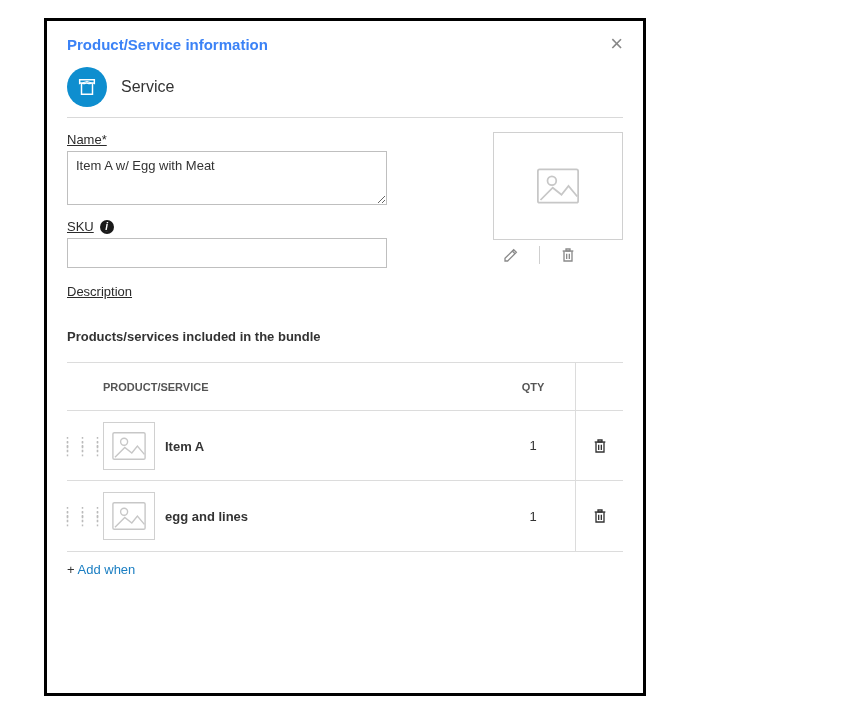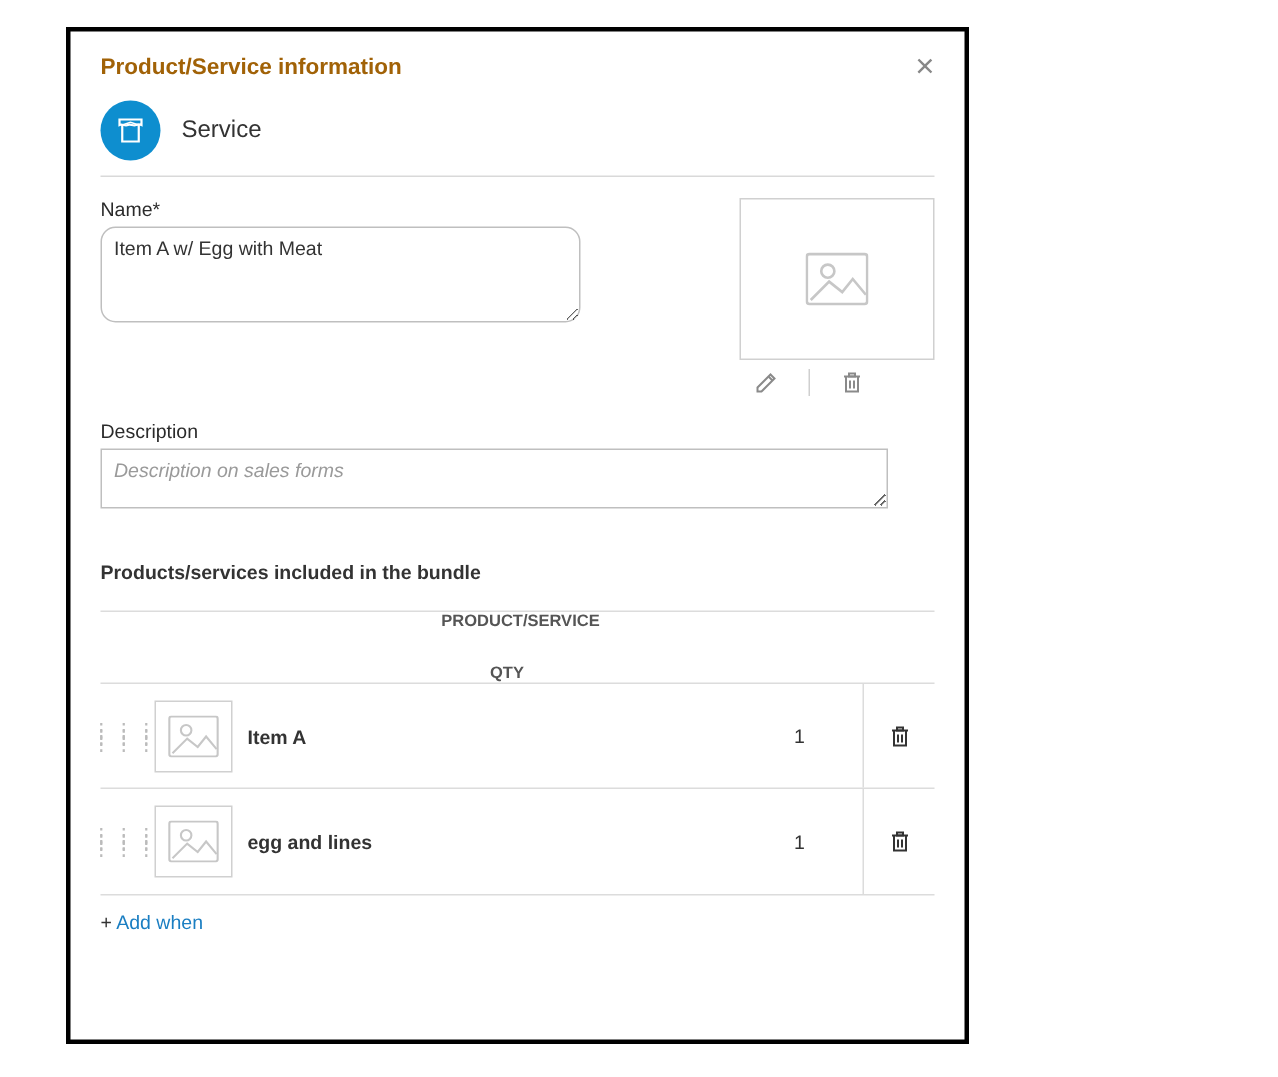--- a/index.html
+++ b/index.html
@@ -27,21 +27,21 @@
     padding: 12px 20px 14px 20px;
   }
   .header-row {
     display: flex;
     justify-content: space-between;
     align-items: center;
   }
   .dialog-title {
     font-size: 15px;
     font-weight: 700;
-    color: #a16207;
+    color: #3b82f6;
   }
   .close-x {
     font-size: 22px;
     color: #888;
     line-height: 1;
     cursor: pointer;
   }
   .type-row {
     display: flex;
     align-items: center;
@@ -73,34 +73,34 @@
     align-items: flex-start;
   }
   .left-col { flex: 1; }
   .field-label {
     font-size: 13px;
     color: #2b2b2b;
     margin-bottom: 4px;
     display: flex;
     align-items: center;
     gap: 6px;
+    text-decoration: underline;
   }
   textarea.name-field, input.sku-input, textarea.desc-field {
     width: 320px;
     font-family: inherit;
     font-size: 13px;
     border: 1px solid #bfbfbf;
     padding: 6px 8px;
     color: #333;
     background: #fff;
   }
   textarea.name-field {
-    height: 64px;
+    height: 54px;
     resize: both;
-    border-radius: 10px;
   }
   input.sku-input {
     height: 30px;
   }
   .sku-block { margin-top: 10px; }
   .info-dot {
     display: inline-flex;
     align-items: center;
     justify-content: center;
     width: 14px;
@@ -208,21 +208,20 @@
   .bt-head, .bt-row {
     display: flex;
     align-items: center;
   }
   .bt-head {
     height: 48px;
     border-bottom: 1px solid #dcdcdc;
     font-size: 11px;
     font-weight: 700;
     color: #555;
-    flex-direction: column;
   }
   .col-drag { width: 32px; display:flex; align-items:center; justify-content:center; }
   .col-prod { flex: 1; padding-left: 4px; }
   .col-qty  { width: 70px; text-align: center; padding-right: 14px; }
   .col-del  { width: 48px; border-left: 1px solid #dcdcdc; display:flex; align-items:center; justify-content:center; align-self: stretch;}
   .bt-row {
     height: 70px;
     border-bottom: 1px solid #dcdcdc;
     font-size: 13px;
   }
@@ -293,20 +292,27 @@
       <div class="type-label">Service</div>
     </div>
 
     <hr class="divider">
 
     <div class="top-grid">
       <div class="left-col">
         <div class="field-label">Name*</div>
         <textarea class="name-field" style="">Item A w/ Egg with Meat</textarea>
 
+        <div class="sku-block">
+          <div class="field-label">
+            <span>SKU</span>
+            <span class="info-dot">i</span>
+          </div>
+          <input class="sku-input" type="text" value="" style="">
+        </div>
       </div>
 
       <div class="right-col">
         <div class="img-drop">
           <svg width="42" height="36" viewBox="0 0 48 40">
             <rect x="1" y="1" width="46" height="38" rx="2" fill="none" stroke="#c7c7c7" stroke-width="2"></rect>
             <circle cx="17" cy="14" r="5" fill="none" stroke="#c7c7c7" stroke-width="2"></circle>
             <path d="M4 36 L18 22 L28 30 L36 20 L46 32" fill="none" stroke="#c7c7c7" stroke-width="2"></path>
           </svg>
         </div>
@@ -325,21 +331,20 @@
               <path d="M6 6 L6 21 L18 21 L18 6"></path>
               <path d="M10 10 L10 18 M14 10 L14 18"></path>
             </svg>
           </span>
         </div>
       </div>
     </div>
 
     <div class="desc-block">
       <div class="field-label">Description</div>
-      <textarea class="desc-field" placeholder="Description on sales forms" style=""></textarea>
     </div>
 
     <div class="section-title">Products/services included in the bundle</div>
 
 
     <div class="bundle-table">
       <div class="bt-head">
         <div class="col-drag"></div>
         <div class="col-prod">PRODUCT/SERVICE</div>
         <div class="col-qty">QTY</div>

